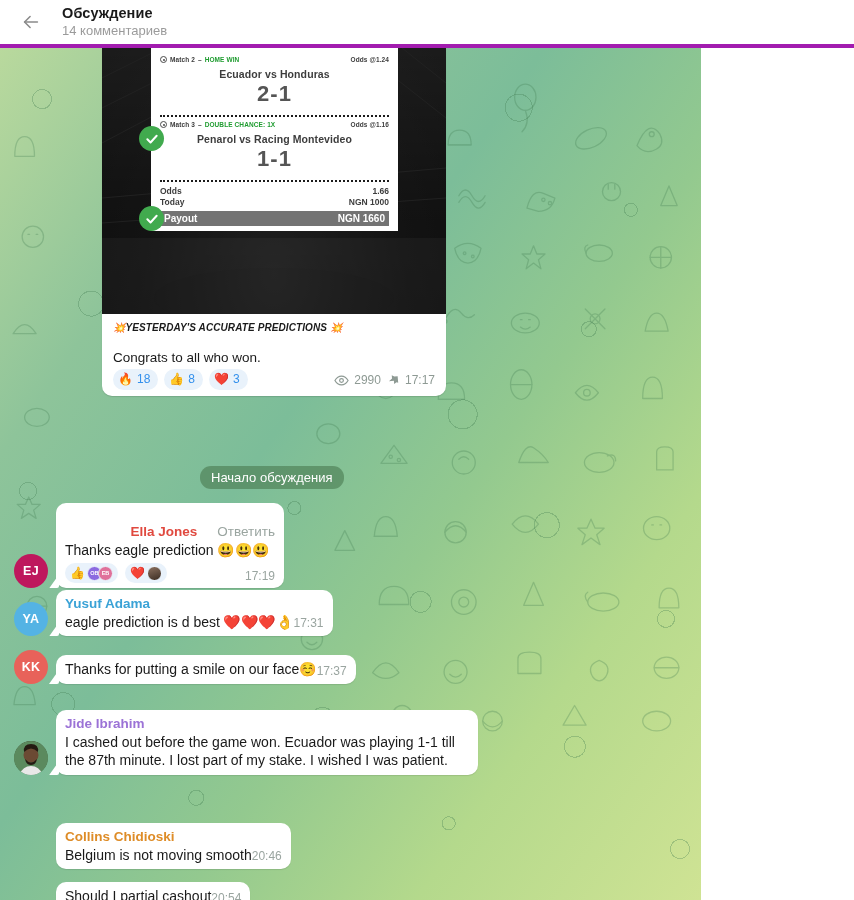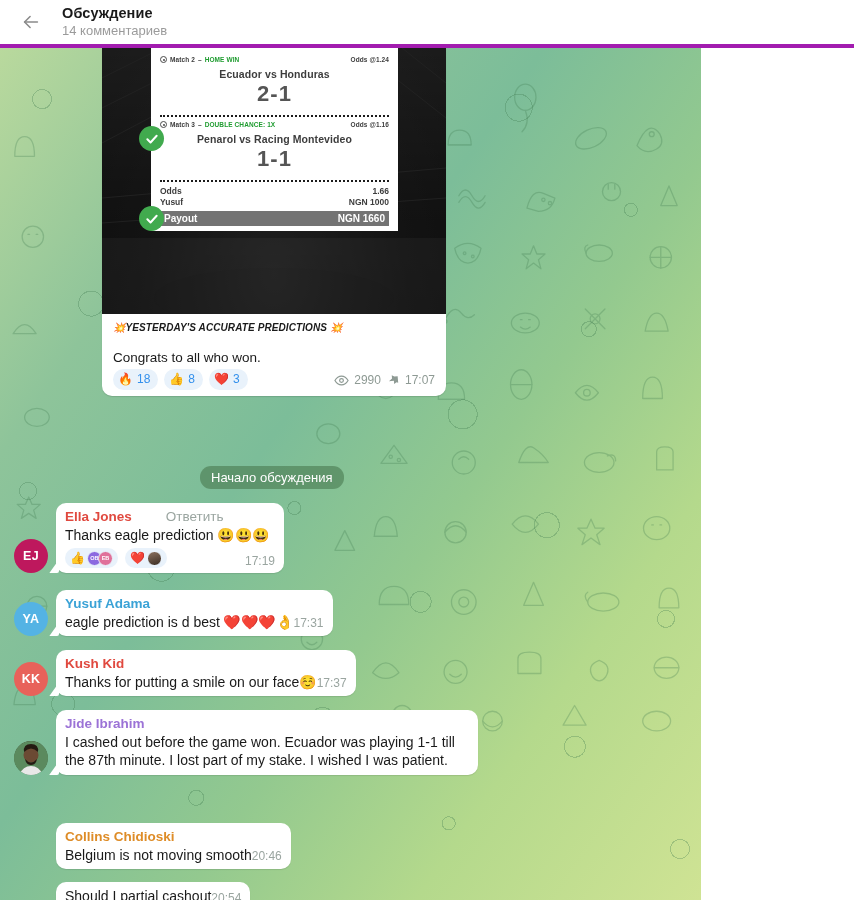--- a/index.html
+++ b/index.html
@@ -224,22 +224,23 @@
   }
   .bubble.tail::before {
     content:"";
     position:absolute; left:-7px; bottom:0;
     width: 10px; height: 14px;
     background: #fff;
     clip-path: polygon(100% 0, 100% 100%, 0 100%);
     border-bottom-right-radius: 2px;
   }
   .b-head {
-    display: flex; align-items: baseline; justify-content: flex-start;
-    gap: 34px;
+    display: flex; align-items: baseline; justify-content: flex-end;
+    gap: 20px;
+    margin-top: 15px;
   }
   .sender { font-size: 13.5px; font-weight: bold; line-height: 1.3; }
   .reply-link { font-size: 13.5px; color: #9aa5a0; }
   .b-text { font-size: 14px; color: #1a1a1a; line-height: 1.35; }
   .b-text.p2 { margin-top: 15px; }
   .time {
     font-size: 12px; color: #9aa5a0;
     white-space: nowrap;
   }
   .inline-end { display: flex; align-items: flex-end; gap: 0; }
@@ -567,21 +568,21 @@
           </div>
 
           <div class="dotted"></div>
 
           <div class="slip-totals">
             <div class="tot-row">
               <span>Odds</span>
               <span>1.66</span>
             </div>
             <div class="tot-row">
-              <span>Yusuf</span>
+              <span>Today</span>
               <span>NGN 1000</span>
             </div>
             <div class="tot-payout">
               <span>Payout</span>
               <span>NGN 1660</span>
             </div>
           </div>
         </div>
 
         <div class="check check-1">
@@ -616,21 +617,21 @@
           </div>
           <div class="meta">
             <svg width="15" height="15" viewBox="0 0 24 24" fill="none" stroke="#8e9a94" stroke-width="1.9">
               <path d="M1.5 12S5.5 5 12 5s10.5 7 10.5 7-4 7-10.5 7S1.5 12 1.5 12z"></path>
               <circle cx="12" cy="12" r="3"></circle>
             </svg>
             <span>2990</span>
             <svg width="14" height="14" viewBox="0 0 24 24" fill="#8e9a94" style="transform:rotate(40deg)">
               <path d="M14 2l8 8-3 1-1 5-4-4-6 6 1-7-4-4 5-1z"></path>
             </svg>
-            <span>17:07</span>
+            <span>17:17</span>
           </div>
         </div>
       </div>
     </div>
 
     <div class="service">Начало обсуждения</div>
 
     <div class="row" style="left:14px; top:455px;">
       <div class="avatar" style="background:#be185d;">
         <span>EJ</span>
@@ -669,21 +670,20 @@
           <span class="time">17:31</span>
         </div>
       </div>
     </div>
 
     <div class="row" style="left:14px; top:602px;">
       <div class="avatar" style="background:#e8625a;">
         <span>KK</span>
       </div>
       <div class="bubble tail">
-        <div class="sender" style="color:#e0493f;">Kush Kid</div>
         <div class="inline-end">
           <span class="b-text">Thanks for putting a smile on our face☺️</span>
           <span class="time">17:37</span>
         </div>
       </div>
     </div>
 
     <div class="row" style="left:14px; top:662px;">
       <div class="avatar ph" style="background:radial-gradient(circle at 50% 38%, #6b4a36 0%, #3c2a1e 38%, #4e7a52 62%, #2f5b38 100%);">
         <svg width="34" height="34" viewBox="0 0 34 34">

